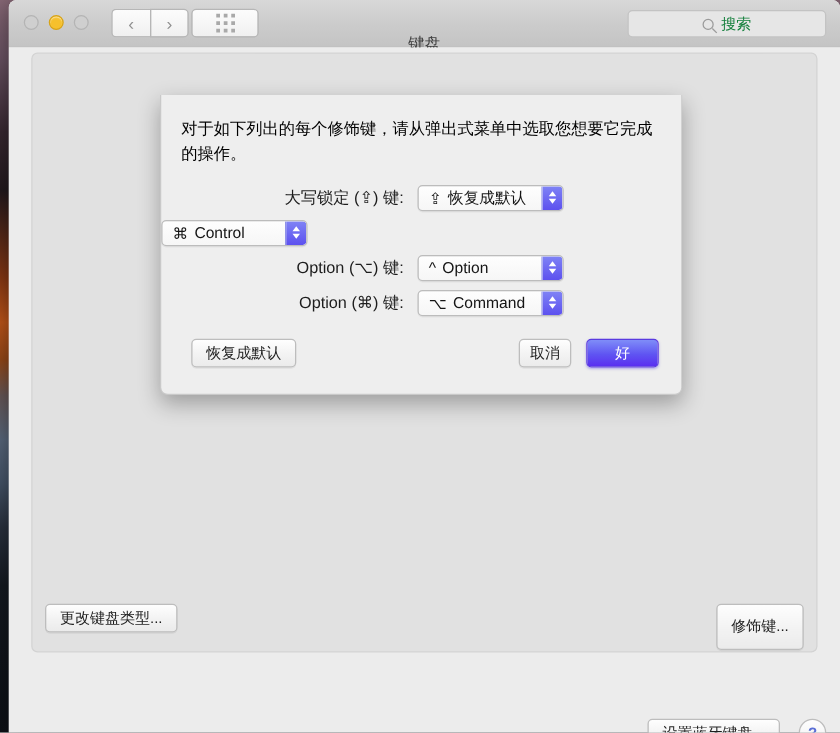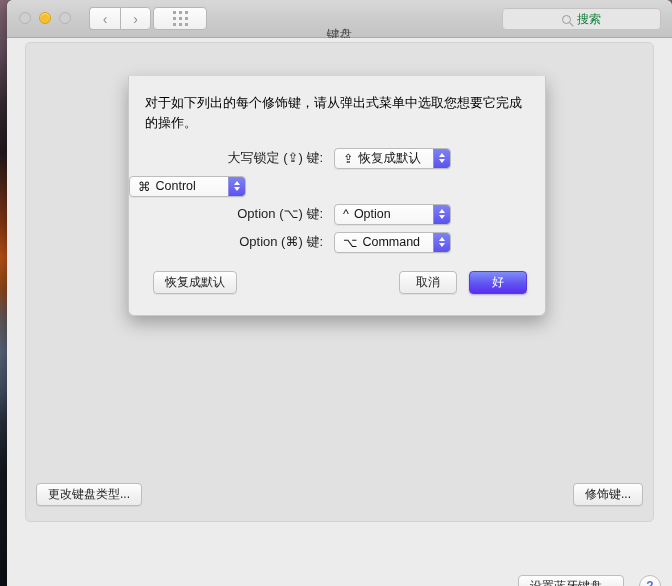--- a/index.html
+++ b/index.html
@@ -145,21 +145,21 @@
     box-shadow:0 1px 0 rgba(0,0,0,.06);
     white-space:nowrap;
   }
 
   #btn-keyboardtype {
     position:absolute; left:29px; top:445px;
     height:23px; padding:0 11px;text-align:right;
   }
   #btn-modifierkeys {
     position:absolute; right:29px; top:445px;
-    height:23px; padding:1px 11px;
+    height:37px; padding:1px 11px;
   }
 
   #btn-bluetooth {
     position:absolute; right:48px; top:537px;
     height:23px; padding:0 11px;
   }
   #btn-help {
     position:absolute; right:11px; top:537px;
     width:22px; height:22px; border-radius:50%;
     background:linear-gradient(180deg,#fefefe 0%,#f0f0f0 100%);
@@ -246,21 +246,21 @@
     position:absolute;
     left:0; right:0; bottom:20px;
     height:24px;
   }
   #btn-restore {
     position:absolute; left:24px; top:0;
     height:23px; padding:0 11px;
   }
   #btn-cancel {
     position:absolute; right:88px; top:0;
-    height:23px; width:58px;
+    height:23px; width:42px;
   }
   #btn-ok {
     position:absolute; right:18px; top:0;
     height:23px; width:58px;
     background:linear-gradient(180deg,#7f8df8 0%,#5f54f2 55%,#5a2ff0 100%);
     border:1px solid #5a3ae0;
     border-radius:4px;
     color:#ffffff;
     font-size:12px;
     display:flex; align-items:center; justify-content:center;

